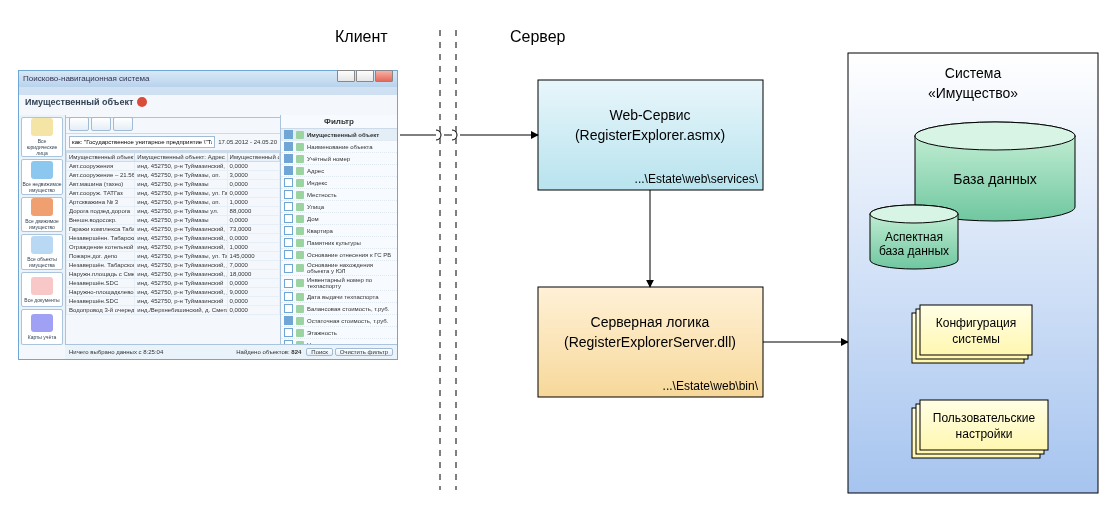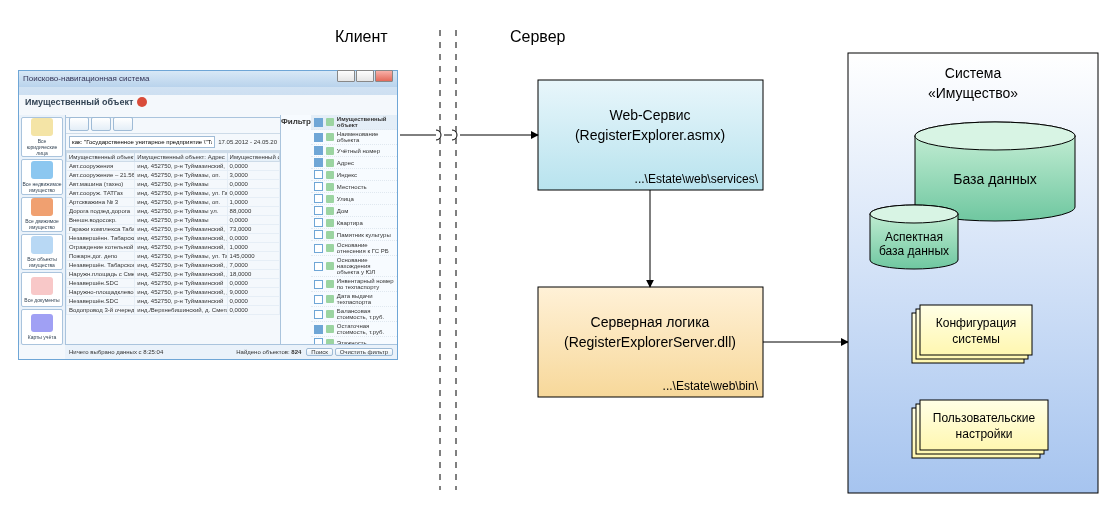--- a/index.html
+++ b/index.html
@@ -92,21 +92,21 @@
     background:linear-gradient(#f7fbff,#e4eef7);
     border:1px solid #cddbe8; padding:1px 2px; font-weight:normal; text-align:left;
     white-space:nowrap; overflow:hidden;
   }
   table.g td{
     border:1px solid #e6eef6; padding:1px 2px;
     white-space:nowrap; overflow:hidden;
   }
   .right {
     width:116px; border-left:1px solid #aac4dd; background:#f7fbff;
-    display:flex; flex-direction:row;
+    display:flex; flex-direction:column;
   }
   .right .ftitle{
     text-align:center; font-weight:bold; font-size:8px; padding:2px 0;
     border-bottom:1px solid #cddbe8;
   }
   .flt{ flex:1; overflow:hidden;}
   .flt div{
     display:flex; align-items:center; gap:3px;
     padding:1px 3px; font-size:6px; border-bottom:1px dotted #e0e8f0;
   }

